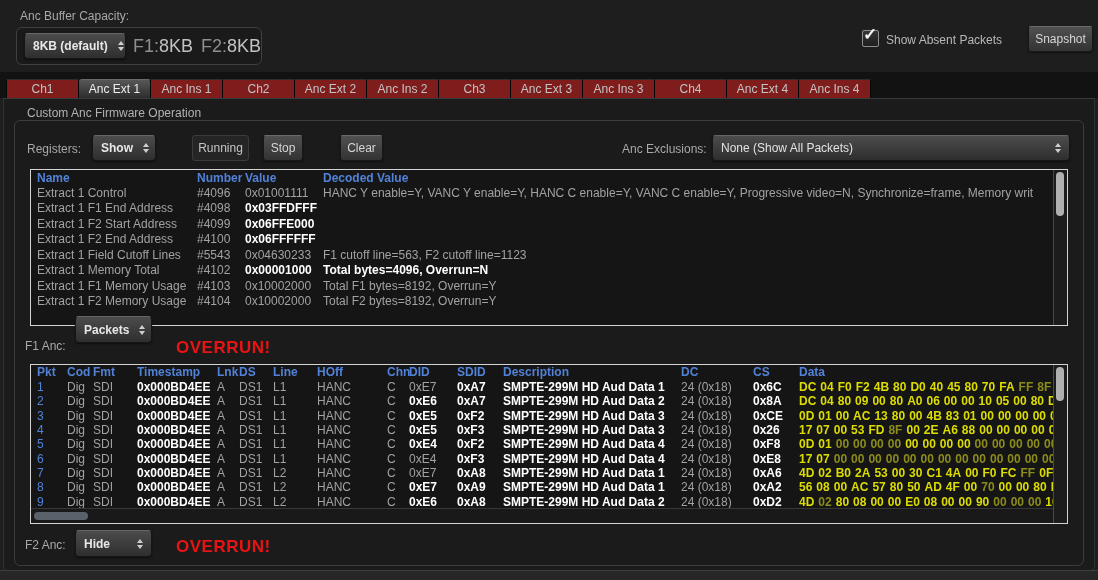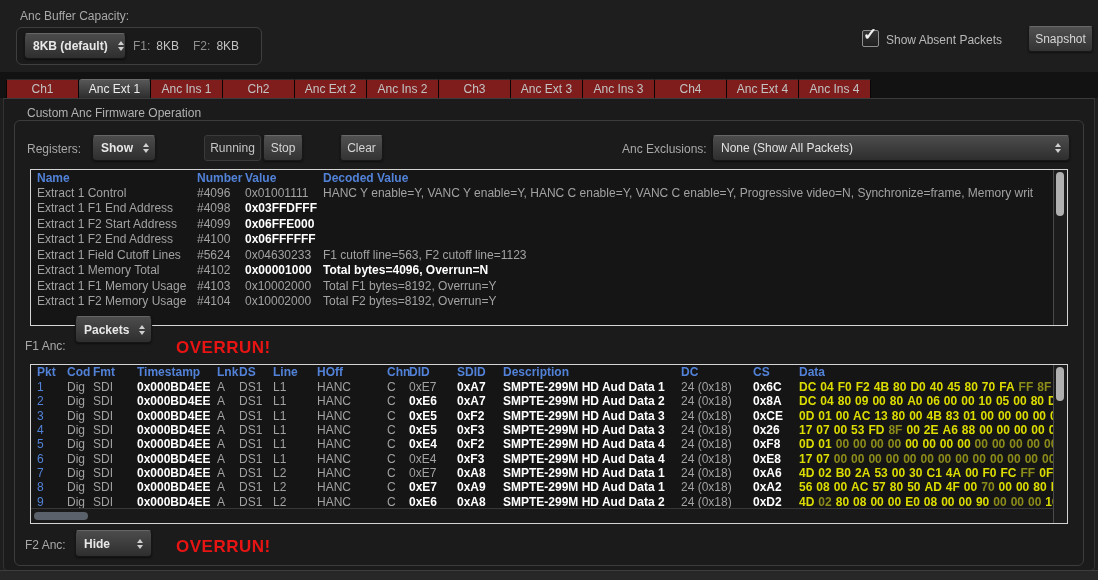--- a/index.html
+++ b/index.html
@@ -3,21 +3,21 @@
 <meta charset="utf-8">
 <style>
   html,body{margin:0;padding:0;background:#111;}
   body{font-family:"Liberation Sans",sans-serif;}
   .screen{position:relative;width:1098px;height:580px;background:#1e1e1e;overflow:hidden;}
 
   .lbl{position:absolute;color:#a8a8a8;font-size:12px;white-space:nowrap;}
 
   
   .bufgroup{position:absolute;left:16px;top:27px;width:244px;height:36px;border:1px solid #3f3f3f;border-radius:6px;background:#1a1a1a;display:flex;align-items:center;}
-  .kvrow{display:flex;align-items:center;gap:6px;margin-left:14px;font-size:12px;}
+  .kvrow{display:flex;align-items:center;margin-left:14px;font-size:18px;}
   .kvrow .k{color:#8f8f8f;} .kvrow .v{color:#c2c2c2;margin-right:8px;}
 
   
   .dropdown{position:absolute;display:flex;align-items:center;justify-content:space-between;padding:0 8px;background:linear-gradient(#4c4c4c,#2e2e2e);border:1px solid #161616;border-top-color:#666;border-radius:4px;color:#e8e8e8;font-size:12px;font-weight:bold;box-shadow:0 1px 2px rgba(0,0,0,.55);cursor:pointer;white-space:nowrap;}
   .dd-arrows{display:flex;flex-direction:column;align-items:center;gap:2px;margin-left:10px;}
   .dd-arrows .up{width:0;height:0;border-left:3.5px solid transparent;border-right:3.5px solid transparent;border-bottom:4px solid #cfcfcf;}
   .dd-arrows .dn{width:0;height:0;border-left:3.5px solid transparent;border-right:3.5px solid transparent;border-top:4px solid #cfcfcf;}
   .btn{position:absolute;display:flex;align-items:center;justify-content:center;background:linear-gradient(#505050,#333);border:1px solid #181818;border-top-color:#6a6a6a;border-radius:3px;color:#d6d6d6;font-size:12px;box-shadow:0 1px 2px rgba(0,0,0,.5);cursor:pointer;white-space:nowrap;}
   .btn.flat{background:#252525;border:1px solid #3a3a3a;color:#c4c4c4;box-shadow:none;}
 
@@ -113,21 +113,21 @@
   <div class="fieldset"></div>
 
   <div class="lbl" style="left:27px;top:142px;">Registers:</div>
   <div class="dropdown" style="left:92px;top:135px;width:46px;height:24px;">
     <span>Show</span>
     <span class="dd-arrows">
         <i class="up"></i>
         <i class="dn"></i>
       </span>
   </div>
-  <div class="btn flat" style="left:204px;top:135px;width:55px;height:24px;text-align:right;">Running</div>
+  <div class="btn flat" style="left:192px;top:135px;width:55px;height:24px;text-align:right;">Running</div>
   <div class="btn" style="left:263px;top:135px;width:38px;height:24px;">Stop</div>
   <div class="btn" style="left:340px;top:135px;width:41px;height:24px;">Clear</div>
   <div class="lbl" style="left:622px;top:142px;">Anc Exclusions:</div>
   <div class="dropdown" style="left:712px;top:135px;width:340px;height:24px;font-weight:normal;color:#e2e2e2;">
     <span>None (Show All Packets)</span>
     <span class="dd-arrows">
         <i class="up"></i>
         <i class="dn"></i>
       </span>
   </div>
@@ -160,21 +160,21 @@
             <span class="g clip"></span>
           </div>
           <div class="trow reg-grid">
             <span class="g">Extract 1 F2 End Address</span>
             <span class="g">#4100</span>
             <span class="w">0x06FFFFFF</span>
             <span class="g clip"></span>
           </div>
           <div class="trow reg-grid">
             <span class="g">Extract 1 Field Cutoff Lines</span>
-            <span class="g">#5624</span>
+            <span class="g">#5543</span>
             <span class="g">0x04630233</span>
             <span class="g clip">F1 cutoff line=563, F2 cutoff line=1123</span>
           </div>
           <div class="trow reg-grid">
             <span class="g">Extract 1 Memory Total</span>
             <span class="g">#4102</span>
             <span class="w">0x00001000</span>
             <span class="w clip">Total bytes=4096, Overrun=N</span>
           </div>
           <div class="trow reg-grid">

